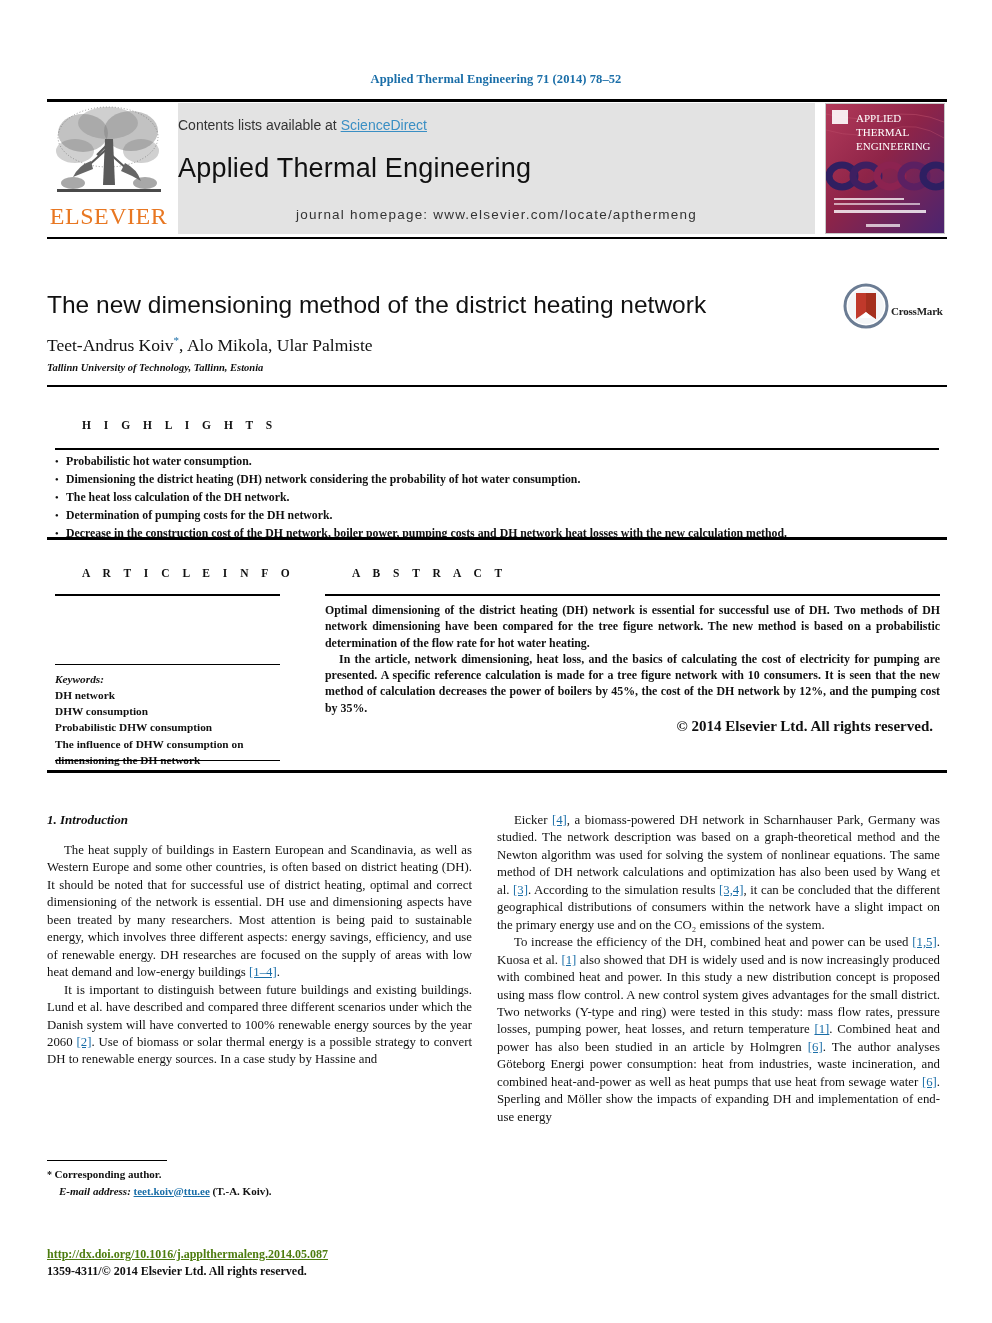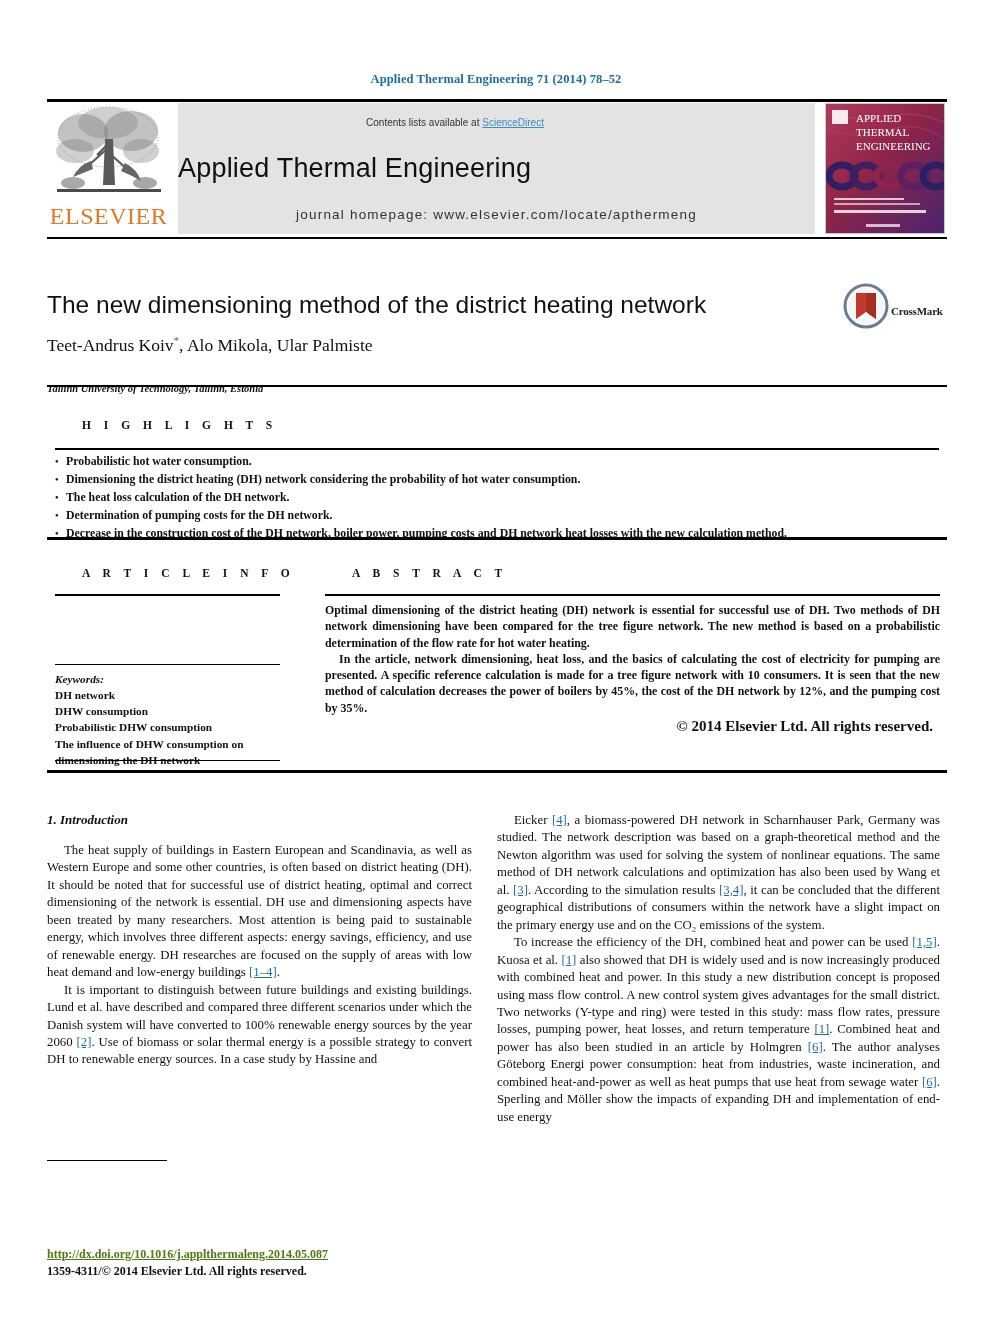--- a/index.html
+++ b/index.html
@@ -80,23 +80,22 @@
   .grayband {
     position: absolute;
     left: 131px; top: 2px;
     width: 637px; height: 131px;
     background: #e3e3e3;
   }
   .contents-line {
     position: absolute;
     left: 0; top: 14px;
     width: 554px;
-    text-align: center;
     font-family: "Liberation Sans", sans-serif;
-    font-size: 10px;
+    font-size: 14px;
     color: #333;
   }
   .sd-link { color: #3a8fc4; }
   .journal-name {
     position: absolute;
     left: 0; top: 50px;
     width: 611px;
     font-family: "Liberation Sans", sans-serif;
     font-size: 27px;
     color: #111;
@@ -148,21 +147,20 @@
   }
   .affiliation {
     position: absolute;
     left: 47px; top: 362px;
     width: 790px;
     font-family: "Liberation Serif", serif;
     font-style: italic;
     font-weight: bold;
     font-size: 10.5px;
     color: #111;
-    margin-top: 21px;
   }
   .crossmark {
     position: absolute;
     left: 843px; top: 283px;
     width: 104px; height: 60px;
   }
   .crossmark-label {
     position: absolute;
     left: 48px; top: 22px;
     font-family: "Liberation Serif", serif;
@@ -512,19 +510,25 @@
     <p class="body-p">The heat supply of buildings in Eastern European and Scandinavia, as well as Western Europe and some other countries, is often based on district heating (DH). It should be noted that for successful use of district heating, optimal and correct dimensioning of the network is essential. DH use and dimensioning aspects have been treated by many researchers. Most attention is being paid to sustainable energy, which involves three different aspects: energy savings, efficiency, and use of renewable energy. DH researches are focused on the supply of areas with low heat demand and low-energy buildings <a class="ref" href="#">[1–4]</a>.</p>
     <p class="body-p">It is important to distinguish between future buildings and existing buildings. Lund et al. have described and compared three different scenarios under which the Danish system will have converted to 100% renewable energy sources by the year 2060 <a class="ref" href="#">[2]</a>. Use of biomass or solar thermal energy is a possible strategy to convert DH to renewable energy sources. In a case study by Hassine and</p>
   </div>
 
   <div class="col-right">
     <p class="body-p">Eicker <a class="ref" href="#">[4]</a>, a biomass-powered DH network in Scharnhauser Park, Germany was studied. The network description was based on a graph-theoretical method and the Newton algorithm was used for solving the system of nonlinear equations. The same method of DH network calculations and optimization has also been used by Wang et al. <a class="ref" href="#">[3]</a>. According to the simulation results <a class="ref" href="#">[3,4]</a>, it can be concluded that the different geographical distributions of consumers within the network have a slight impact on the primary energy use and on the CO₂ emissions of the system.</p>
     <p class="body-p">To increase the efficiency of the DH, combined heat and power can be used <a class="ref" href="#">[1,5]</a>. Kuosa et al. <a class="ref" href="#">[1]</a> also showed that DH is widely used and is now increasingly produced with combined heat and power. In this study a new distribution concept is proposed using mass flow control. A new control system gives advantages for the small district. Two networks (Y-type and ring) were tested in this study: mass flow rates, pressure losses, pumping power, heat losses, and return temperature <a class="ref" href="#">[1]</a>. Combined heat and power has also been studied in an article by Holmgren <a class="ref" href="#">[6]</a>. The author analyses Göteborg Energi power consumption: heat from industries, waste incineration, and combined heat-and-power as well as heat pumps that use heat from sewage water <a class="ref" href="#">[6]</a>. Sperling and Möller show the impacts of expanding DH and implementation of end-use energy</p>
   </div>
 
   <div class="foot-rule"></div>
+  <div class="footnote">
+    <div><span class="star">*&nbsp;</span><span>Corresponding author.</span></div>
+    <div style="padding-left:12px"><span class="it">E-mail address:</span>
+      <a class="email-link" href="#">teet.koiv@ttu.ee</a>
+      <span>(T.-A. Koiv).</span></div>
+  </div>
 
   <div class="doi-block">
     <a class="doi-link" href="#">http://dx.doi.org/10.1016/j.applthermaleng.2014.05.087</a>
     <span>1359-4311/© 2014 Elsevier Ltd. All rights reserved.</span>
   </div>
 
 </div>
 
 </body></html>

